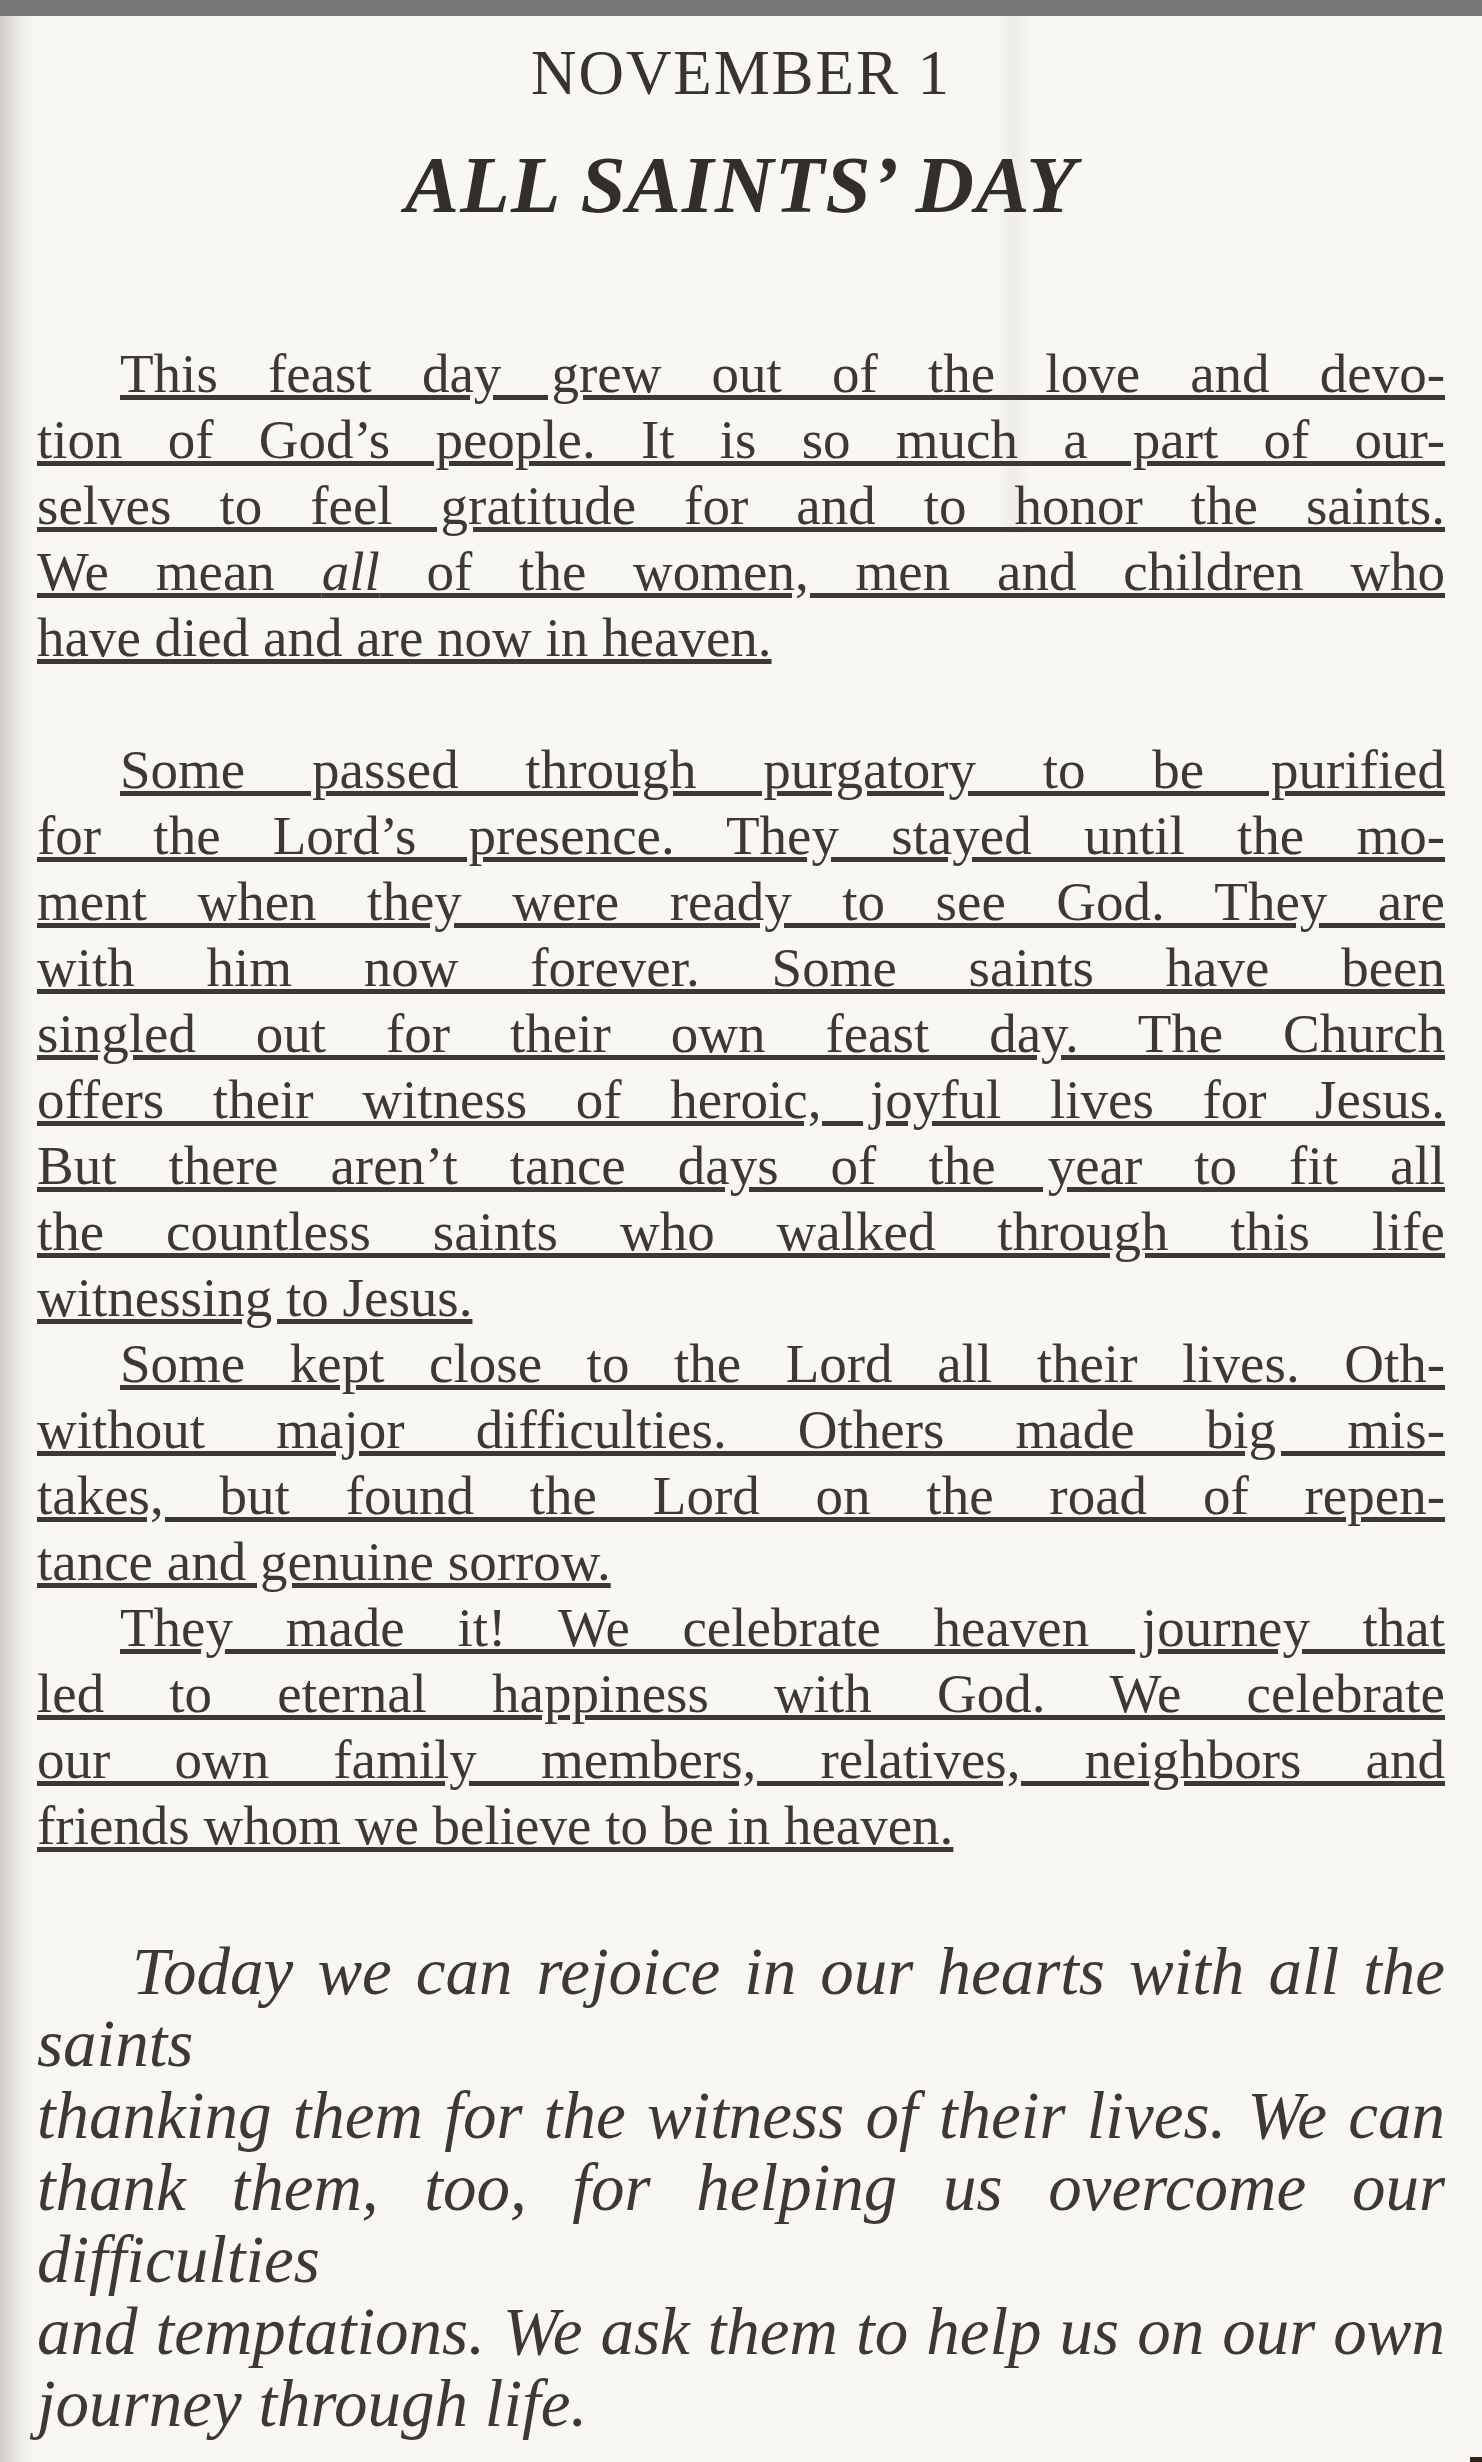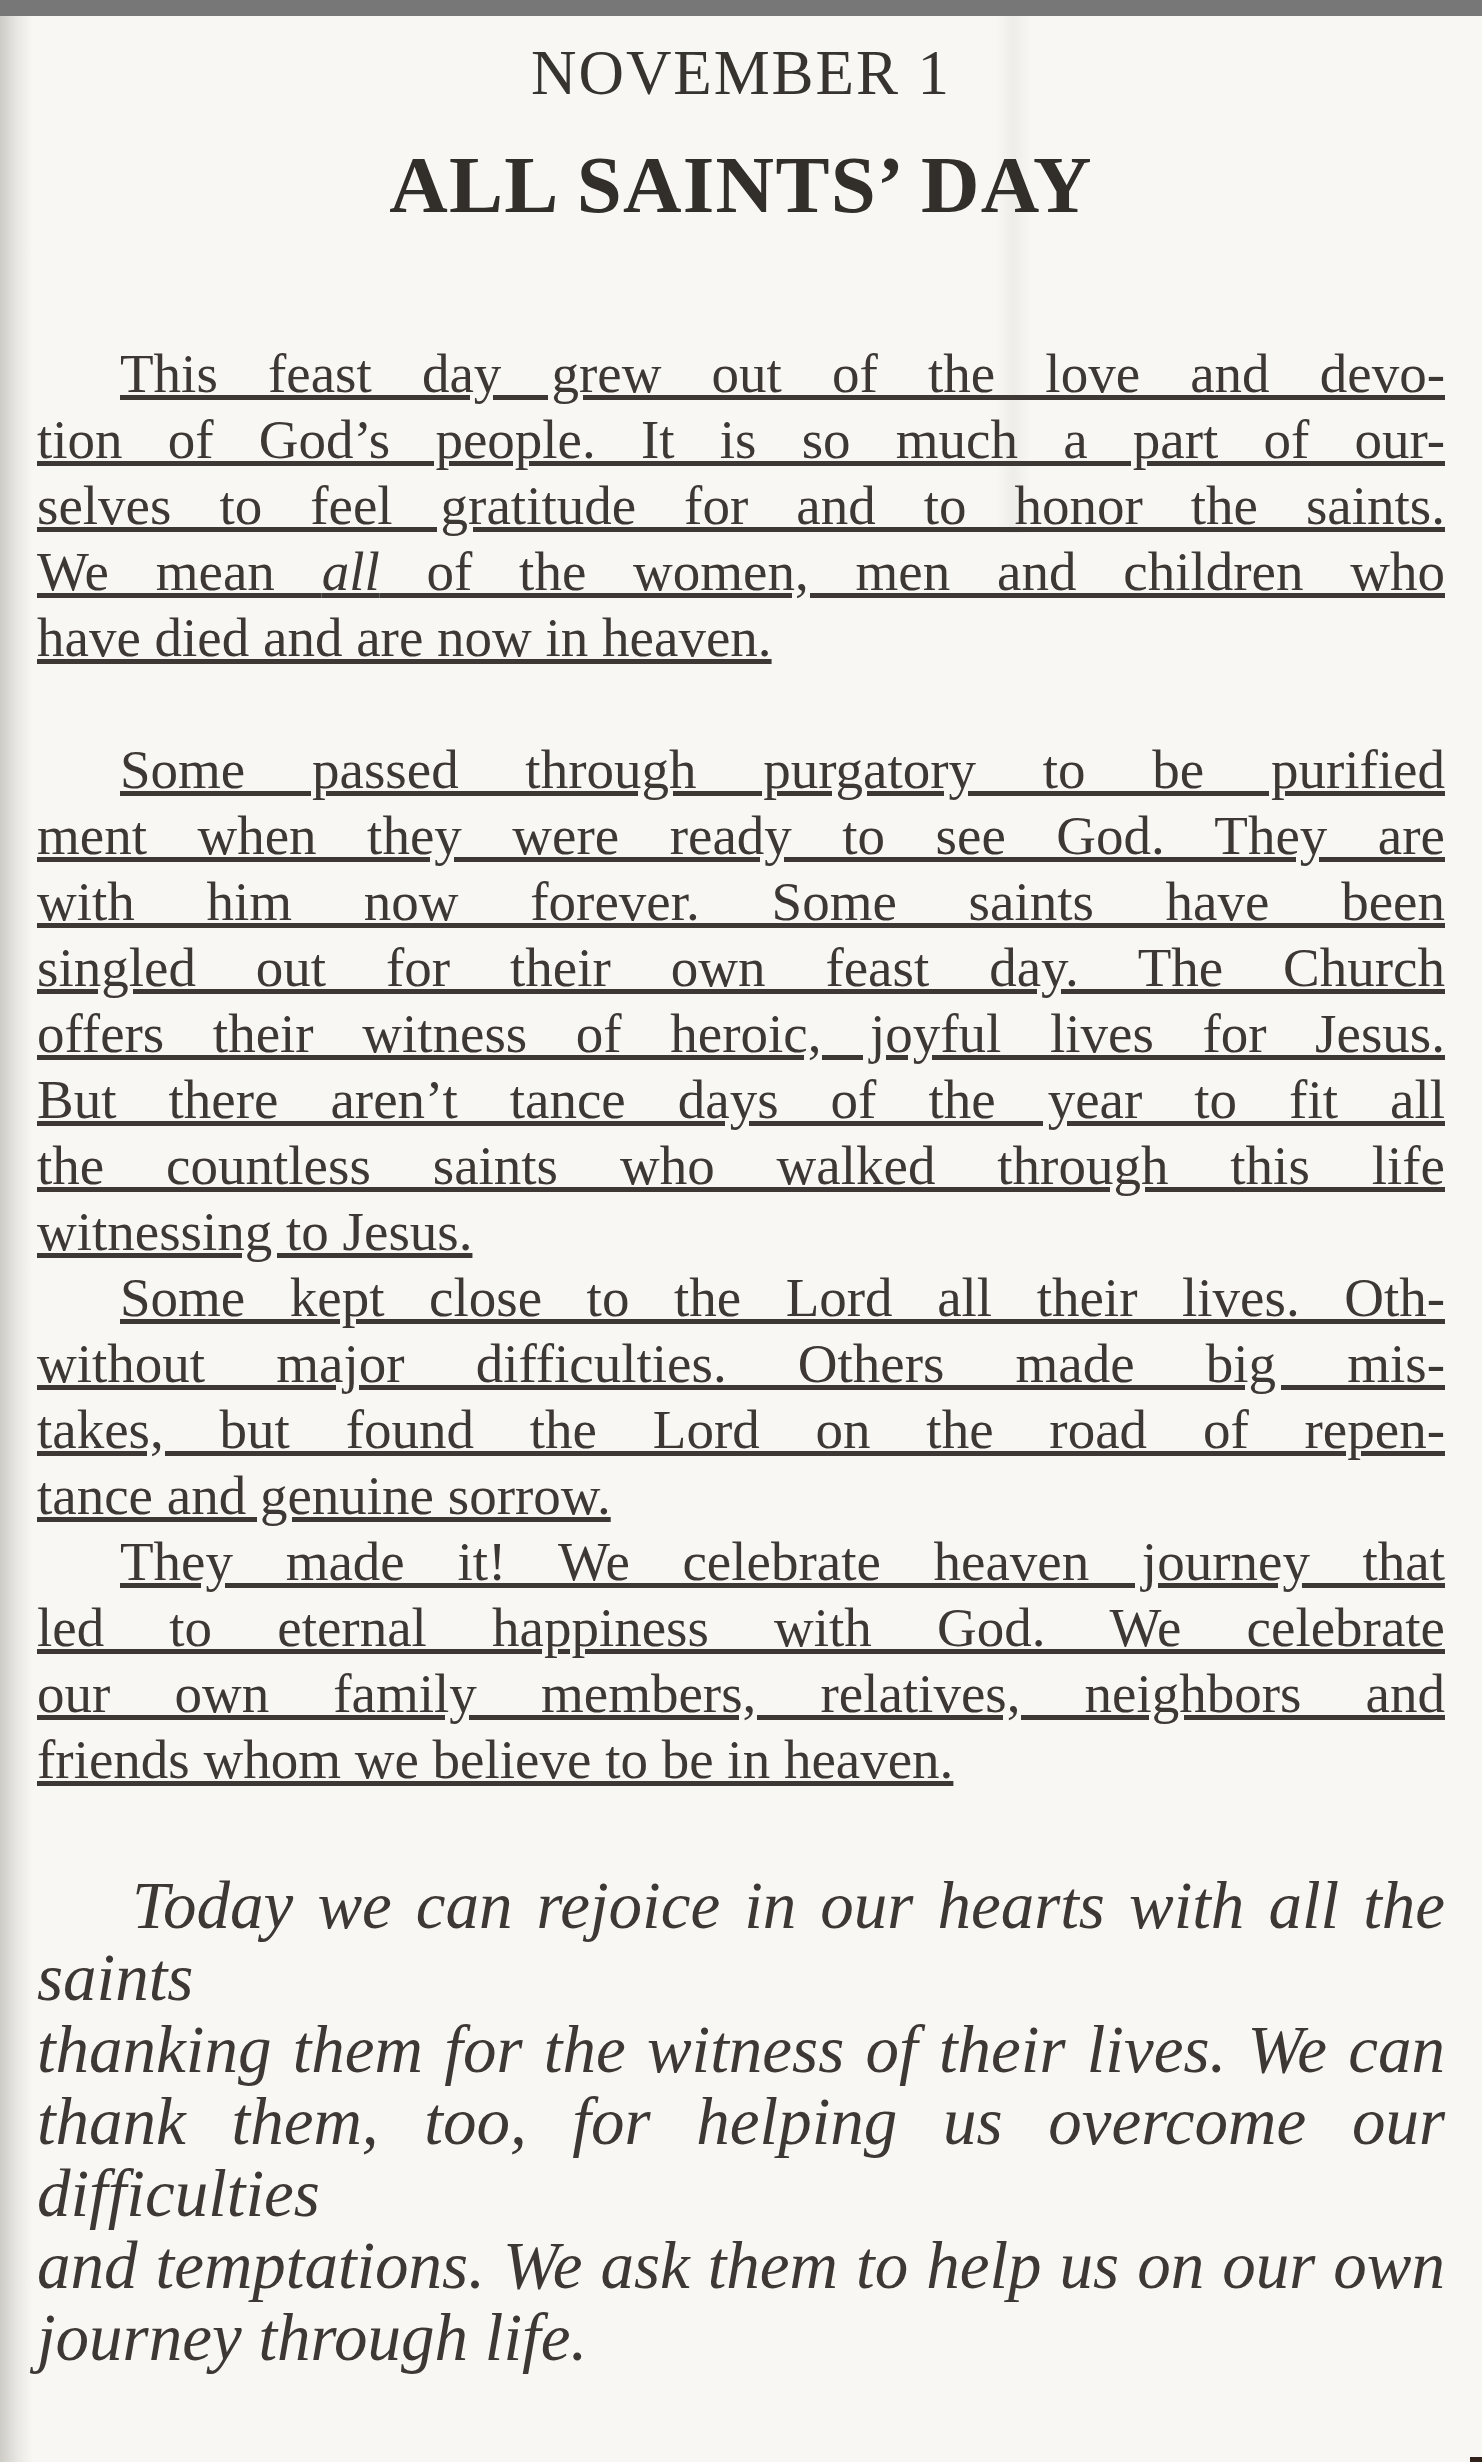--- a/index.html
+++ b/index.html
@@ -50,20 +50,21 @@
   }
 
   .title {
     margin-top: 33px;
     font-size: 81px;
     line-height: 88px;
     font-weight: bold;
     text-align: center;
     letter-spacing: 1.3px;
     color: #322e29;
+    font-style: italic;
   }
 
   .body-block { margin-top: 112px; }
 
   .para { margin: 0; }
   .para.gap-after { margin-bottom: 66px; }
 
   .para .line {
     text-align: justify;
     text-align-last: justify;
@@ -102,20 +103,21 @@
     <div class="body-block">
         <div class="para body gap-after">
           <div class="line first"><span>This feast day grew out of the love and devo-</span></div>
           <div class="line"><span>tion of God’s people. It is so much a part of our-</span></div>
           <div class="line"><span>selves to feel gratitude for and to honor the saints.</span></div>
           <div class="line"><span>We mean </span><span class="em">all</span><span> of the women, men and children who</span></div>
           <div class="line last"><span>have died and are now in heaven.</span></div>
         </div>
         <div class="para body">
           <div class="line first"><span>Some passed through purgatory to be purified</span></div>
+          <div class="line"><span>for the Lord’s presence. They stayed until the mo-</span></div>
           <div class="line"><span>ment when they were ready to see God. They are</span></div>
           <div class="line"><span>with him now forever. Some saints have been</span></div>
           <div class="line"><span>singled out for their own feast day. The Church</span></div>
           <div class="line"><span>offers their witness of heroic, joyful lives for Jesus.</span></div>
           <div class="line"><span>But there aren’t tance days of the year to fit all</span></div>
           <div class="line"><span>the countless saints who walked through this life</span></div>
           <div class="line last"><span>witnessing to Jesus.</span></div>
         </div>
         <div class="para body">
           <div class="line first"><span>Some kept close to the Lord all their lives. Oth-</span></div>

